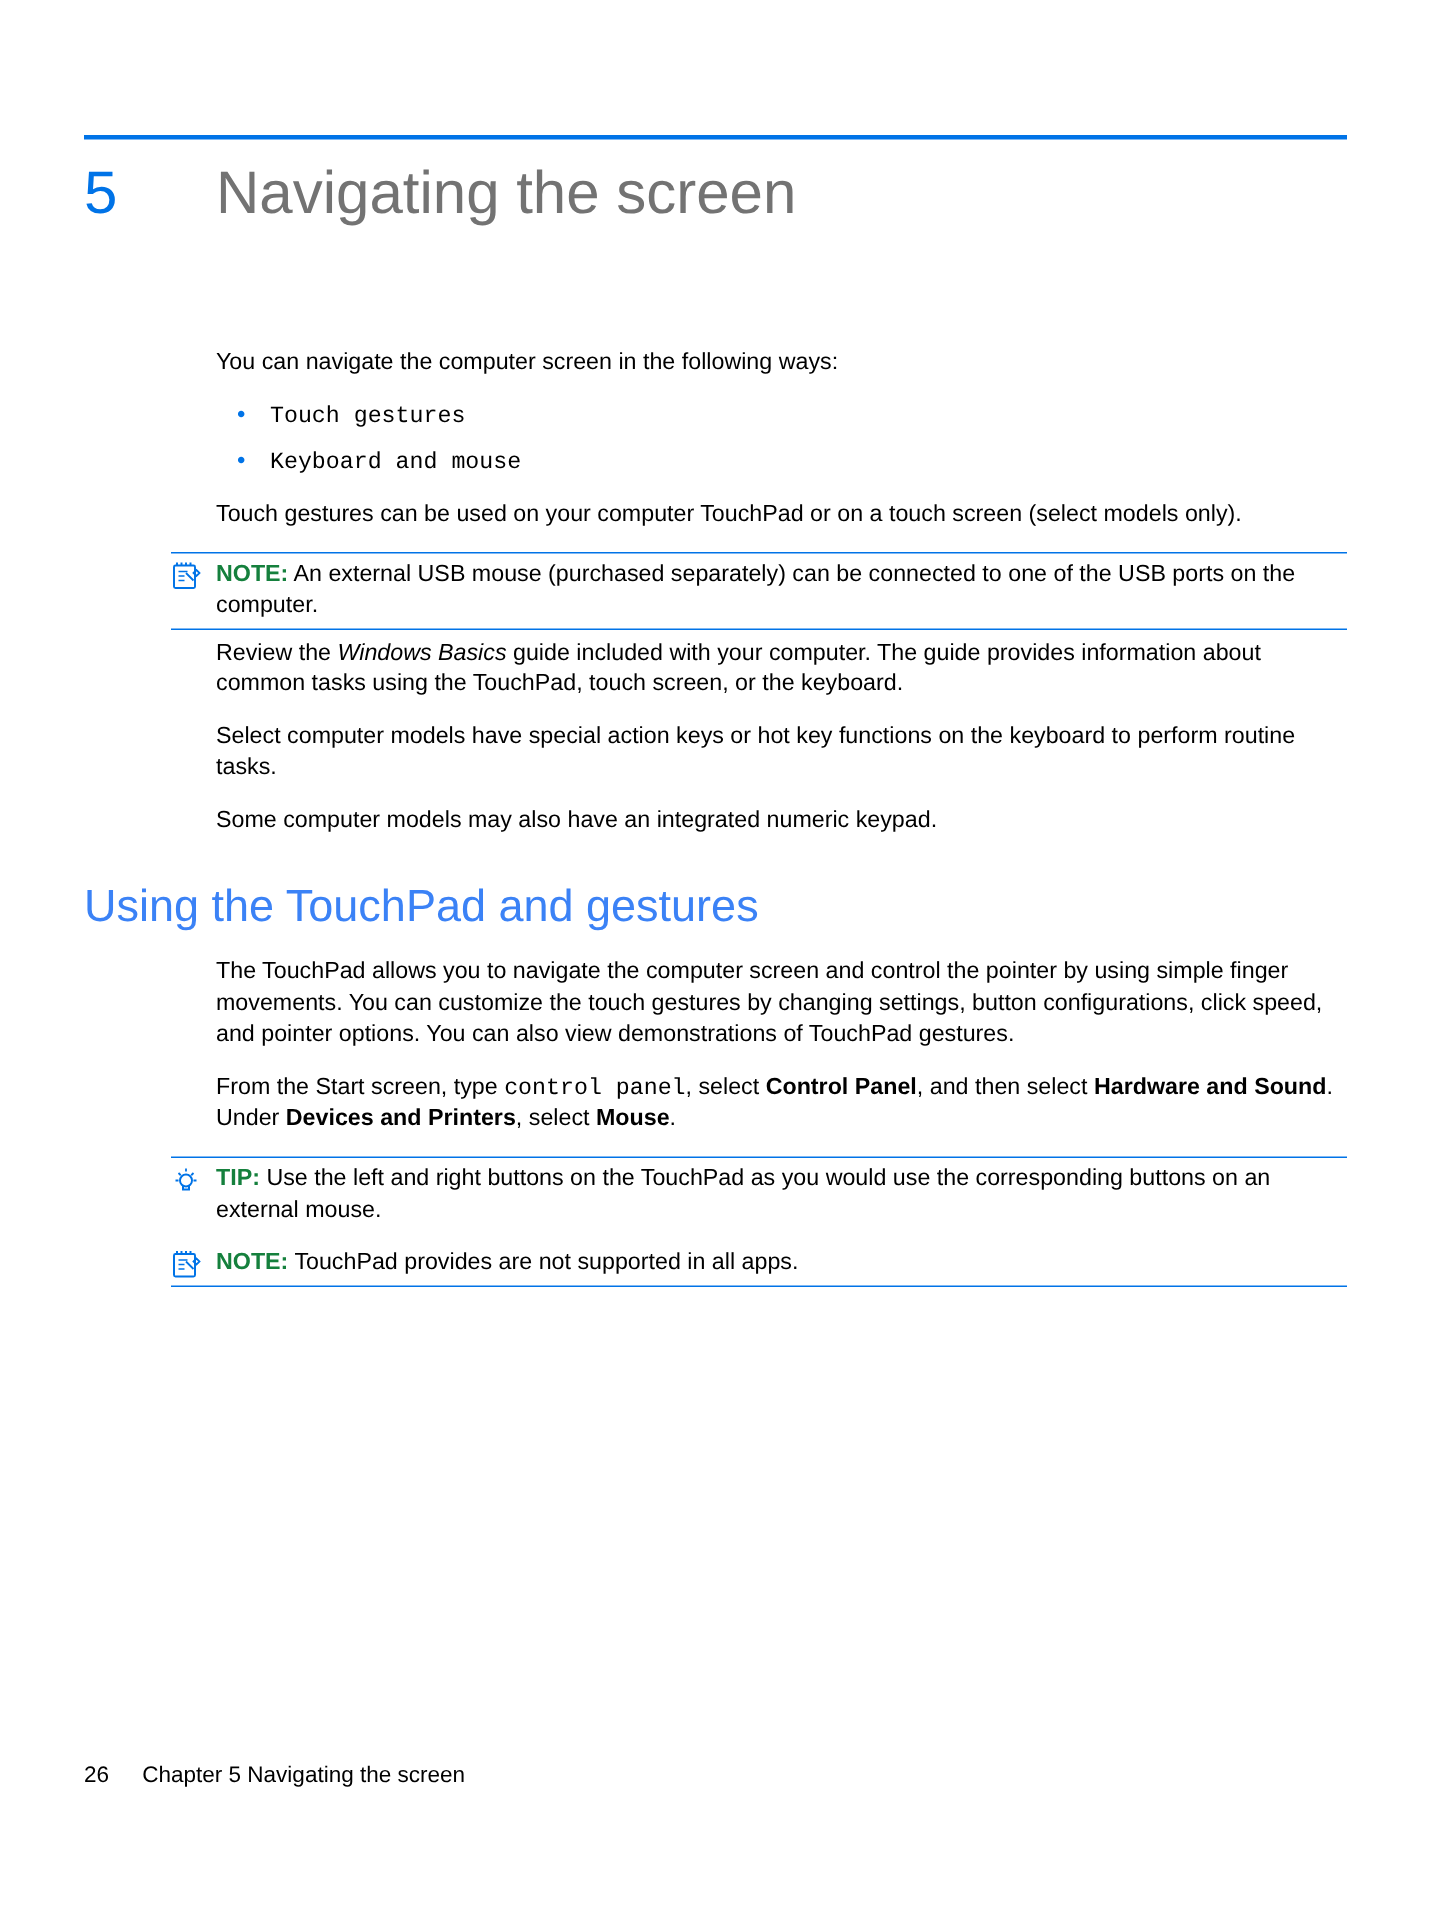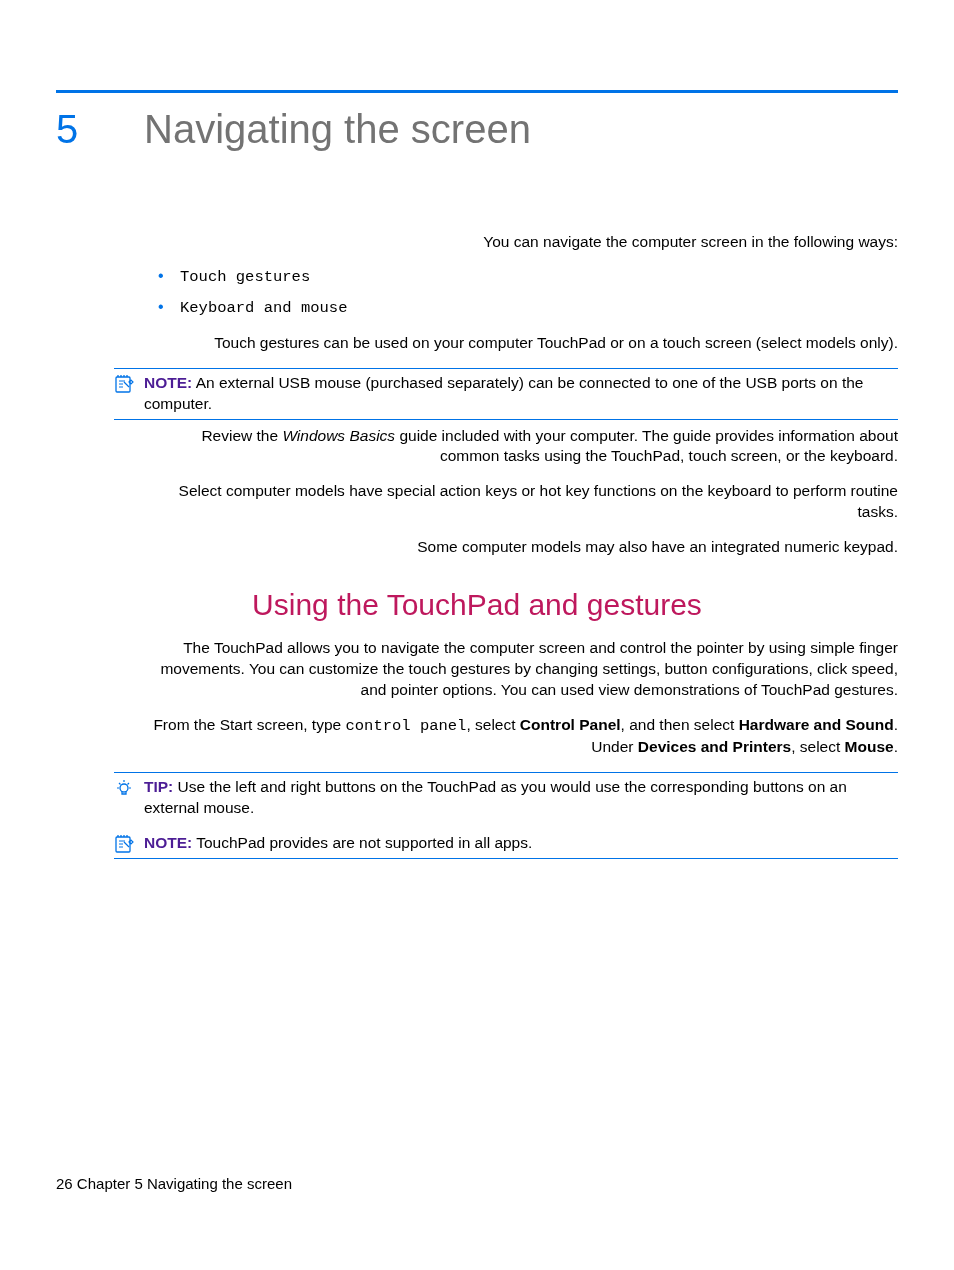--- a/index.html
+++ b/index.html
@@ -31,21 +31,21 @@
   .chapter-title {
     color: #737373;
     font-size: 40px;
     font-weight: normal;
   }
   .body-block {
     margin-left: 88px;
     font-size: 15.5px;
     line-height: 1.35;
   }
-  .body-block p { margin-bottom: 14px; text-align: right; }
+  .body-block p { margin-bottom: 14px; }
   ul.bullets {
     list-style: none;
     margin: 0 0 14px 0;
   }
   ul.bullets li {
     position: relative;
     padding-left: 36px;
     margin-bottom: 10px;
     font-family: Liberation Mono, monospace;
   }
@@ -72,42 +72,41 @@
     align-items: flex-start;
   }
   .callout-icon {
     width: 30px;
     flex-shrink: 0;
     color: #0073e7;
     padding-top: 1px;
   }
   .callout-text { flex: 1; }
   .callout-label {
-    color: #4c1d95;
+    color: #15803d;
     font-weight: bold;
   }
   .callout.no-bottom { border-bottom: none; }
   .callout.no-top { border-top: none; }
   .section-heading {
-    color: #be185d;
+    color: #3b82f6;
     font-size: 30px;
     font-weight: normal;
     margin: 30px 0 16px 0;
-    text-align: center;
   }
   .code { font-family: "Courier New", monospace; }
   .bold { font-weight: bold; }
   .italic { font-style: italic; }
   .footer {
     position: absolute;
     bottom: 78px;
     left: 56px;
     font-size: 15px;
   }
-  .footer-page { }
+  .footer-page { margin-right: 18px; }
   svg { display: block; }
 </style>
 </head>
 <body>
 
 <div class="top-rule"></div>
 
 <div class="chapter-header">
   <div class="chapter-number">5</div>
   <div class="chapter-title">Navigating the screen</div>
@@ -143,21 +142,21 @@
   <p>
     <span>Review the </span><span class="italic">Windows Basics</span><span> guide included with your computer. The guide provides information about common tasks using the TouchPad, touch screen, or the keyboard.</span>
   </p>
   <p>Select computer models have special action keys or hot key functions on the keyboard to perform routine tasks.</p>
   <p>Some computer models may also have an integrated numeric keypad.</p>
 </div>
 
 <h2 class="section-heading">Using the TouchPad and gestures</h2>
 
 <div class="body-block">
-  <p>The TouchPad allows you to navigate the computer screen and control the pointer by using simple finger movements. You can customize the touch gestures by changing settings, button configurations, click speed, and pointer options. You can used view demonstrations of TouchPad gestures.</p>
+  <p>The TouchPad allows you to navigate the computer screen and control the pointer by using simple finger movements. You can customize the touch gestures by changing settings, button configurations, click speed, and pointer options. You can also view demonstrations of TouchPad gestures.</p>
   <p>
     <span>From the Start screen, type </span><span class="code">control panel</span><span>, select </span><span class="bold">Control Panel</span><span>, and then select </span><span class="bold">Hardware and Sound</span><span>. Under </span><span class="bold">Devices and Printers</span><span>, select </span><span class="bold">Mouse</span><span>.</span>
   </p>
 </div>
 
 <div class="callout no-bottom">
   <div class="callout-inner">
     <span class="callout-icon">
       <svg width="20" height="20" viewBox="0 0 20 20">
         <circle cx="10" cy="10" r="4" fill="none" stroke="#0073e7" stroke-width="1.3"></circle>

